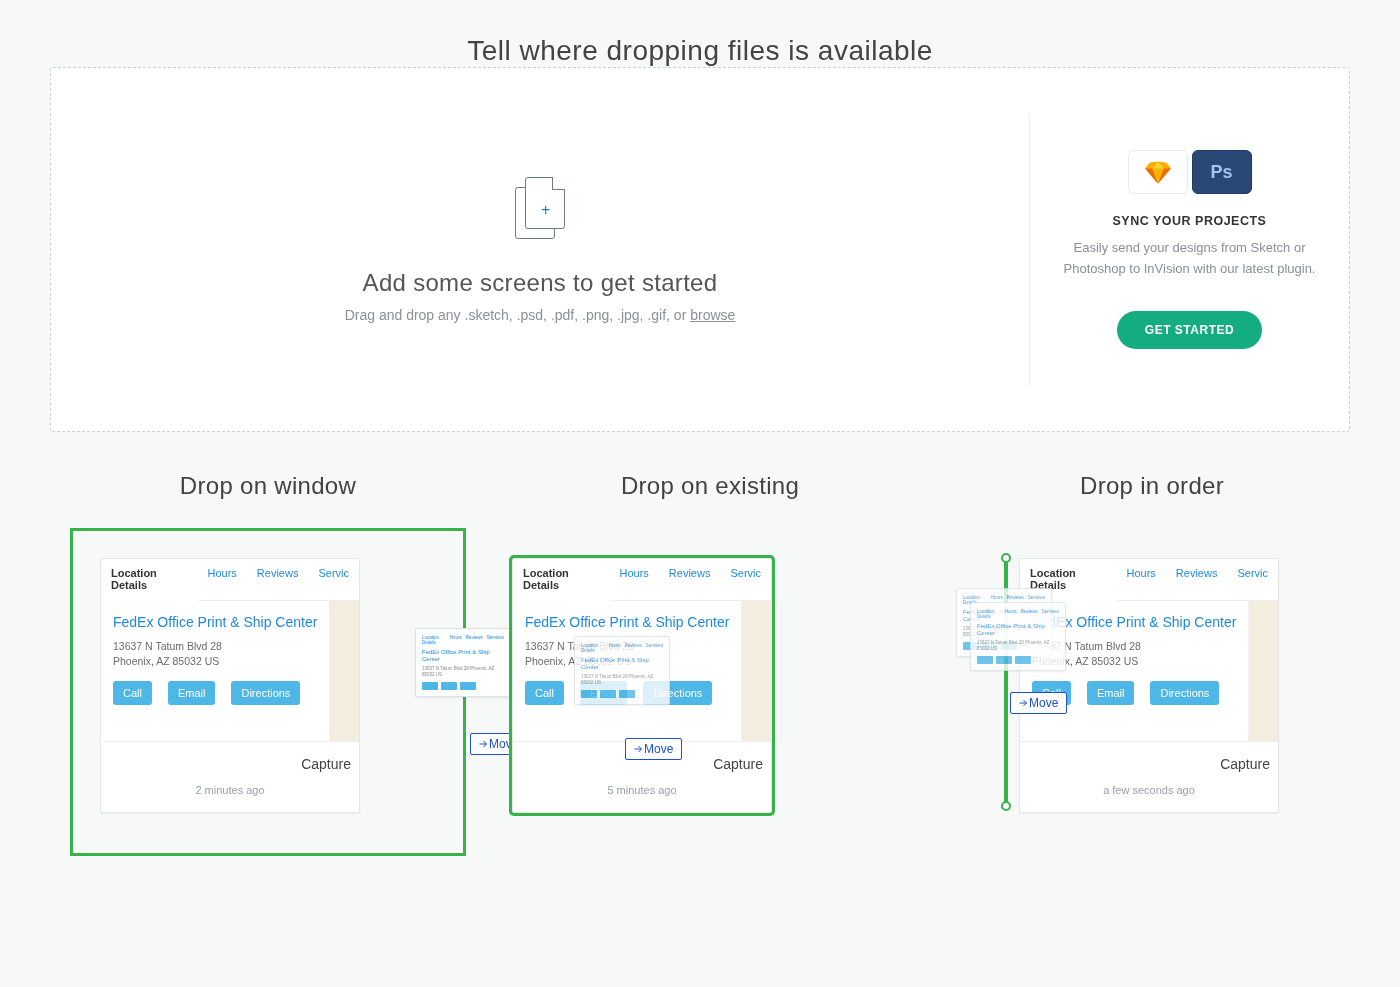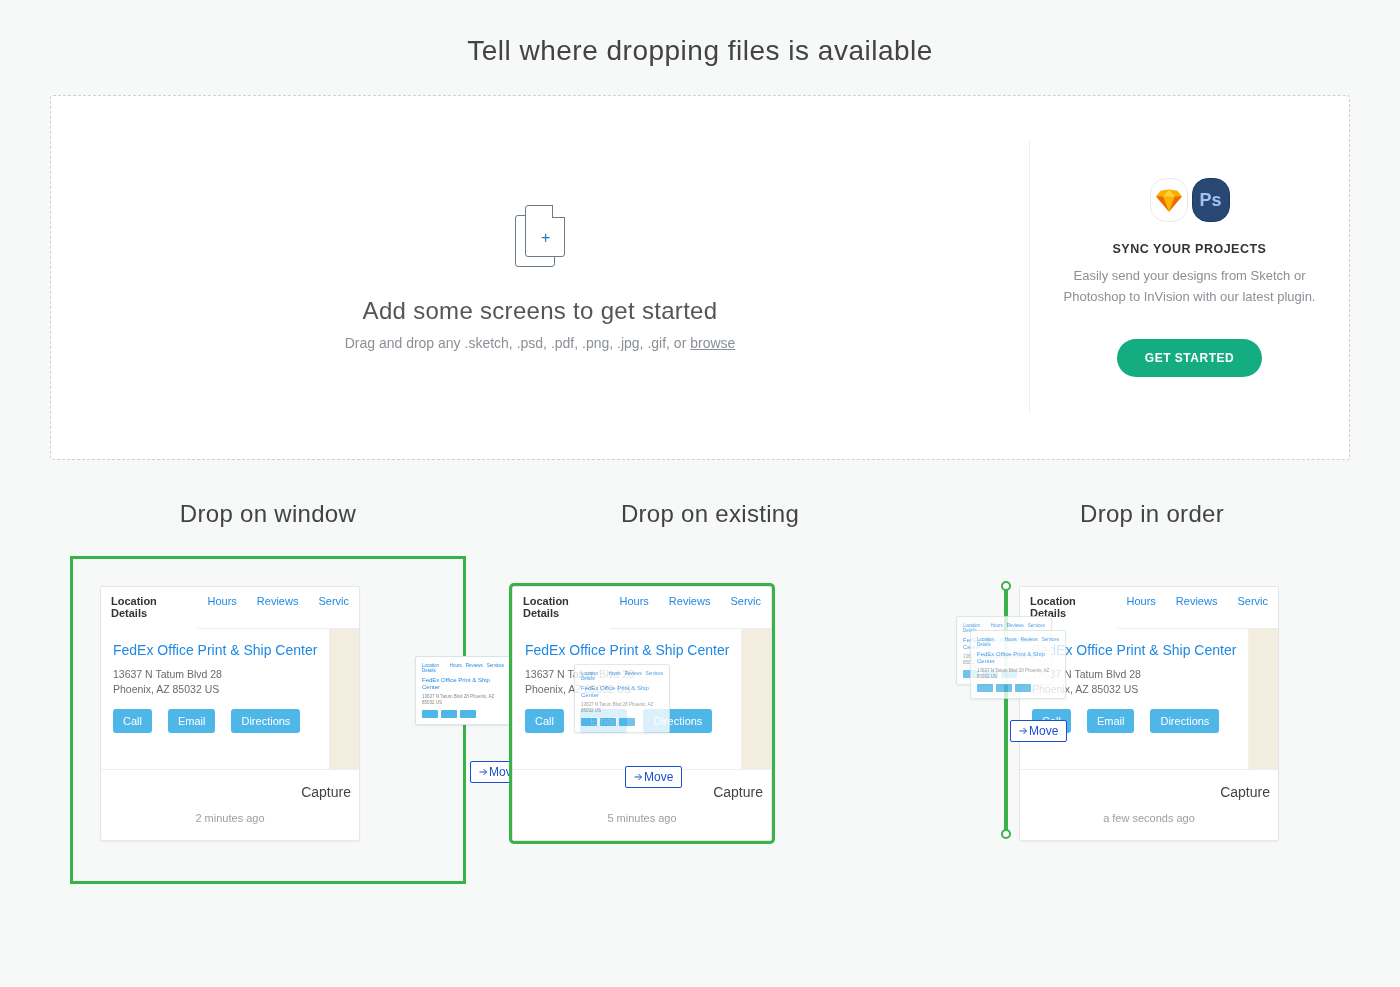--- a/index.html
+++ b/index.html
@@ -1,36 +1,36 @@
 <!DOCTYPE html>
 <html><head>
 <meta charset="utf-8">
 <style>
   * { box-sizing: border-box; margin: 0; padding: 0; }
   html, body { width: 1400px; height: 987px; background: #f7f8f8; font-family: "Helvetica Neue", Arial, sans-serif; color: #3a3a3a; -webkit-font-smoothing: antialiased; }
   .wrap { padding: 35px 50px 50px; }
-  .page-title { text-align: center; font-size: 28px; font-weight: 300; letter-spacing: .5px; color: #434343; margin-bottom: 28px; }
+  .page-title { text-align: center; font-size: 28px; font-weight: 300; letter-spacing: .5px; color: #434343; }
 
   
   .dropzone { border: 1px dashed #cfcfcf; border-radius: 3px; background: #fff; height: 365px; position: relative; overflow: hidden; }
   .dz-split { display: flex; height: 100%; }
   .dz-left { flex: 1 1 auto; display: flex; flex-direction: column; align-items: center; justify-content: center; padding: 20px; }
   .dz-left .doc-icon { width: 50px; height: 62px; position: relative; margin-bottom: 30px; }
   .doc-icon .sheet { position: absolute; width: 40px; height: 52px; border: 1px solid #6d7b84; border-radius: 3px; background: #fff; }
   .doc-icon .sheet.back { left: 0; top: 10px; }
   .doc-icon .sheet.front { left: 10px; top: 0; background: #fff; }
   .doc-icon .sheet.front::before { content: ""; position: absolute; right: -1px; top: -1px; width: 12px; height: 12px; background: #fff; border-left: 1px solid #6d7b84; border-bottom: 1px solid #6d7b84; }
   .doc-icon .sheet.front::after { content: ""; position: absolute; right: -1px; top: -1px; width: 12px; height: 12px; background: linear-gradient(135deg, transparent 49%, #fff 50%); }
   .doc-icon .plus { position: absolute; left: 26px; top: 24px; font-size: 16px; color: #207fbd; font-weight: 400; }
   .dz-title { font-size: 24px; font-weight: 300; color: #555; letter-spacing: .3px; margin-bottom: 10px; }
   .dz-sub { font-size: 14px; color: #8a9096; }
   .dz-sub .browse { text-decoration: underline; color: #8a9096; cursor: pointer; margin-top: 16px; }
   .dz-right { flex: 0 0 320px; border-left: 1px solid #eee; margin: 45px 0; padding: 0 30px; display: flex; flex-direction: column; align-items: center; justify-content: center; text-align: center; }
   .app-icons { margin-bottom: 20px; display: flex; gap: 4px; }
-  .app-ico { width: 38px; height: 44px; border-radius: 16px; display: flex; align-items: center; justify-content: center; }
+  .app-ico { width: 60px; height: 44px; border-radius: 6px; display: flex; align-items: center; justify-content: center; }
   .app-ico.sketch { background: #fff; border: 1px solid #e9e9e9; }
   .app-ico.sketch svg { width: 28px; height: 28px; }
   .app-ico.ps { background: #2a4876; border: 1px solid #1f3a62; color: #9fc4ef; font-weight: 700; font-size: 18px; font-family: Arial, sans-serif; }
   .sync-title { font-size: 12.5px; font-weight: 700; letter-spacing: .5px; color: #333; margin-bottom: 10px; }
   .sync-desc { font-size: 13px; line-height: 1.55; color: #8a9096; margin-bottom: 32px; max-width: 260px; }
   .btn-cta { background: #14ac81; color: #fff; border: none; border-radius: 22px; padding: 12px 28px; font-size: 12px; font-weight: 700; letter-spacing: .5px; cursor: pointer; }
 
   
   .cols { display: flex; gap: 0; margin-top: 40px; justify-content: space-between; }
   .col { flex: 0 0 32%; padding-left: 20px; }

